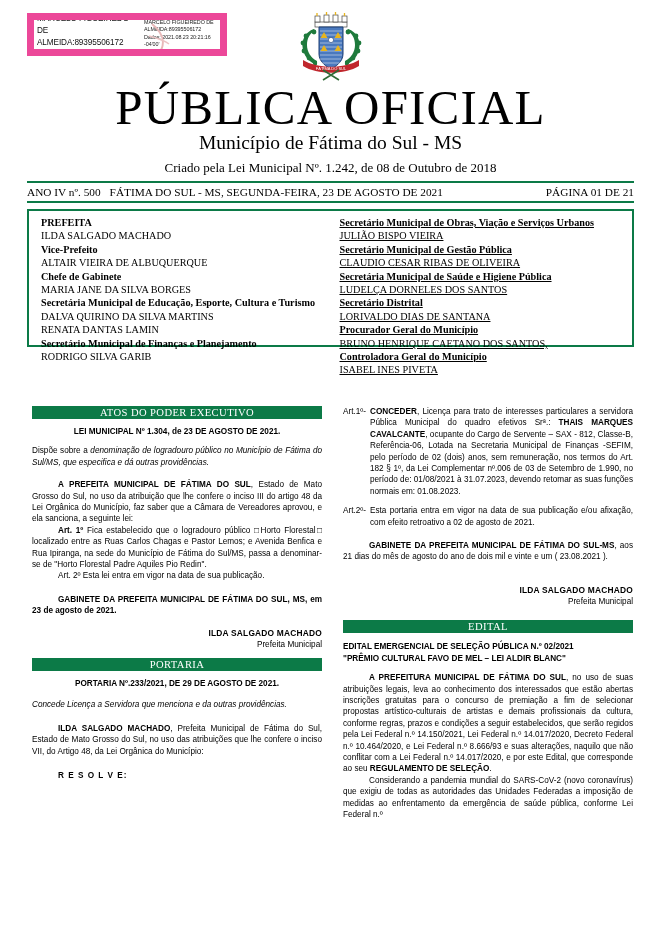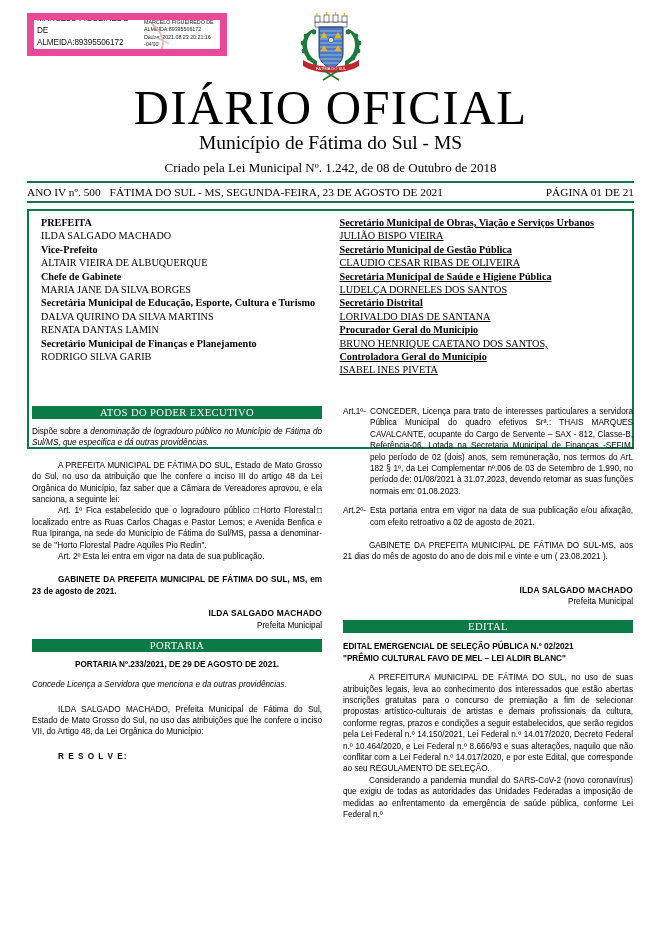--- a/index.html
+++ b/index.html
@@ -125,21 +125,21 @@
     white-space: nowrap;
   }
   .infobar .left-part { display: flex; gap: 9px; }
 
   
   .officials {
     position: absolute;
     left: 27px;
     top: 209px;
     width: 607px;
-    height: 240px;
+    height: 138px;
     border: 2px solid #0C7A47;
     box-sizing: border-box;
     display: flex;
     padding: 5px 0 0 0;
   }
   .off-col {
     width: 50%;
     box-sizing: border-box;
     padding: 0 9px 0 12px;
     font-family: "Liberation Serif", serif;
@@ -176,21 +176,21 @@
     font-size: 8.2px;
     line-height: 11.4px;
     text-align: justify;
     margin: 0 0 6px 0;
   }
   .p.ind { text-indent: 26px; }
   .p.center { text-align: center; }
   .p.ital { font-style: italic; }
   .p.bold { font-weight: bold; }
   .p.nogap { margin-bottom: 0; }
-  .b { font-weight: normal; }
+  .b { font-weight: bold; }
   .i { font-style: italic; }
 
   .art-row {
     display: flex;
     font-family: "Liberation Sans", sans-serif;
     font-size: 8.2px;
     line-height: 11.4px;
     margin-bottom: 8px;
   }
   .art-label {
@@ -286,21 +286,21 @@
     <path d="M8 48 C22 57, 50 57, 64 48 L64 54 C50 63, 22 63, 8 54 Z" fill="#C0272D"></path>
     <text x="36" y="57.5" font-size="4" fill="#ffffff" text-anchor="middle" font-family="Liberation Sans, sans-serif">FÁTIMA DO SUL</text>
   </g>
 
   <g stroke="#2F6B36" stroke-width="1.6" fill="none">
     <path d="M28 58 L44 68 M44 58 L28 68"></path>
   </g>
 </svg>
 
 <div class="masthead">
-  <div class="do-title">DIÁRIO OFICIAL</div>
+  <div class="do-title">PÚBLICA OFICIAL</div>
   <div class="do-sub">Município de Fátima do Sul - MS</div>
   <div class="do-created">Criado pela Lei Municipal Nº. 1.242, de 08 de Outubro de 2018</div>
 </div>
 
 <div class="inforule-top"></div>
 <div class="infobar">
   <span class="left-part">
     <span>ANO IV nº. 500</span>
     <span>FÁTIMA DO SUL - MS, SEGUNDA-FEIRA,  23 DE AGOSTO DE 2021</span>
   </span>
@@ -335,20 +335,21 @@
     <div class="off-name">BRUNO HENRIQUE CAETANO DOS SANTOS,</div>
     <div class="off-role">Controladora Geral do Município</div>
     <div class="off-name">ISABEL INES PIVETA</div>
   </div>
 </div>
 
 <div class="col col-left">
 
   <div class="banner">ATOS DO PODER EXECUTIVO</div>
 
+  <p class="p bold center" style="margin-bottom:8px;">LEI MUNICIPAL Nº 1.304, de 23 DE AGOSTO DE 2021.</p>
 
   <p class="p" style="margin-bottom:11px;"><span>Dispõe sobre a </span><span class="i">denominação de logradouro público no Município de Fátima do Sul/MS, que especifica e dá outras providências.</span></p>
 
   <p class="p ind nogap"><span class="b">A PREFEITA MUNICIPAL DE FÁTIMA DO SUL</span><span>, Estado de Mato Grosso do Sul, no uso da atribuição que lhe confere o inciso III do artigo 48 da  Lei Orgânica do Município, faz saber que a Câmara de Vereadores aprovou, e ela sanciona, a seguinte lei:</span></p>
 
   <p class="p ind nogap"><span class="b">Art. 1º</span>
      <span>Fica estabelecido que o logradouro público □Horto Florestal□ localizado entre as Ruas Carlos Chagas e Pastor Lemos; e Avenida Benfica e Rua Ipiranga, na sede do Município de Fátima do Sul/MS, passa a denominar-se de "Horto Florestal Padre Aquiles Pio Redin".</span></p>
 
   <p class="p ind" style="margin-bottom:12px;"><span>Art. 2º</span>
      <span>Esta lei entra em vigor na data de sua publicação.</span></p>

